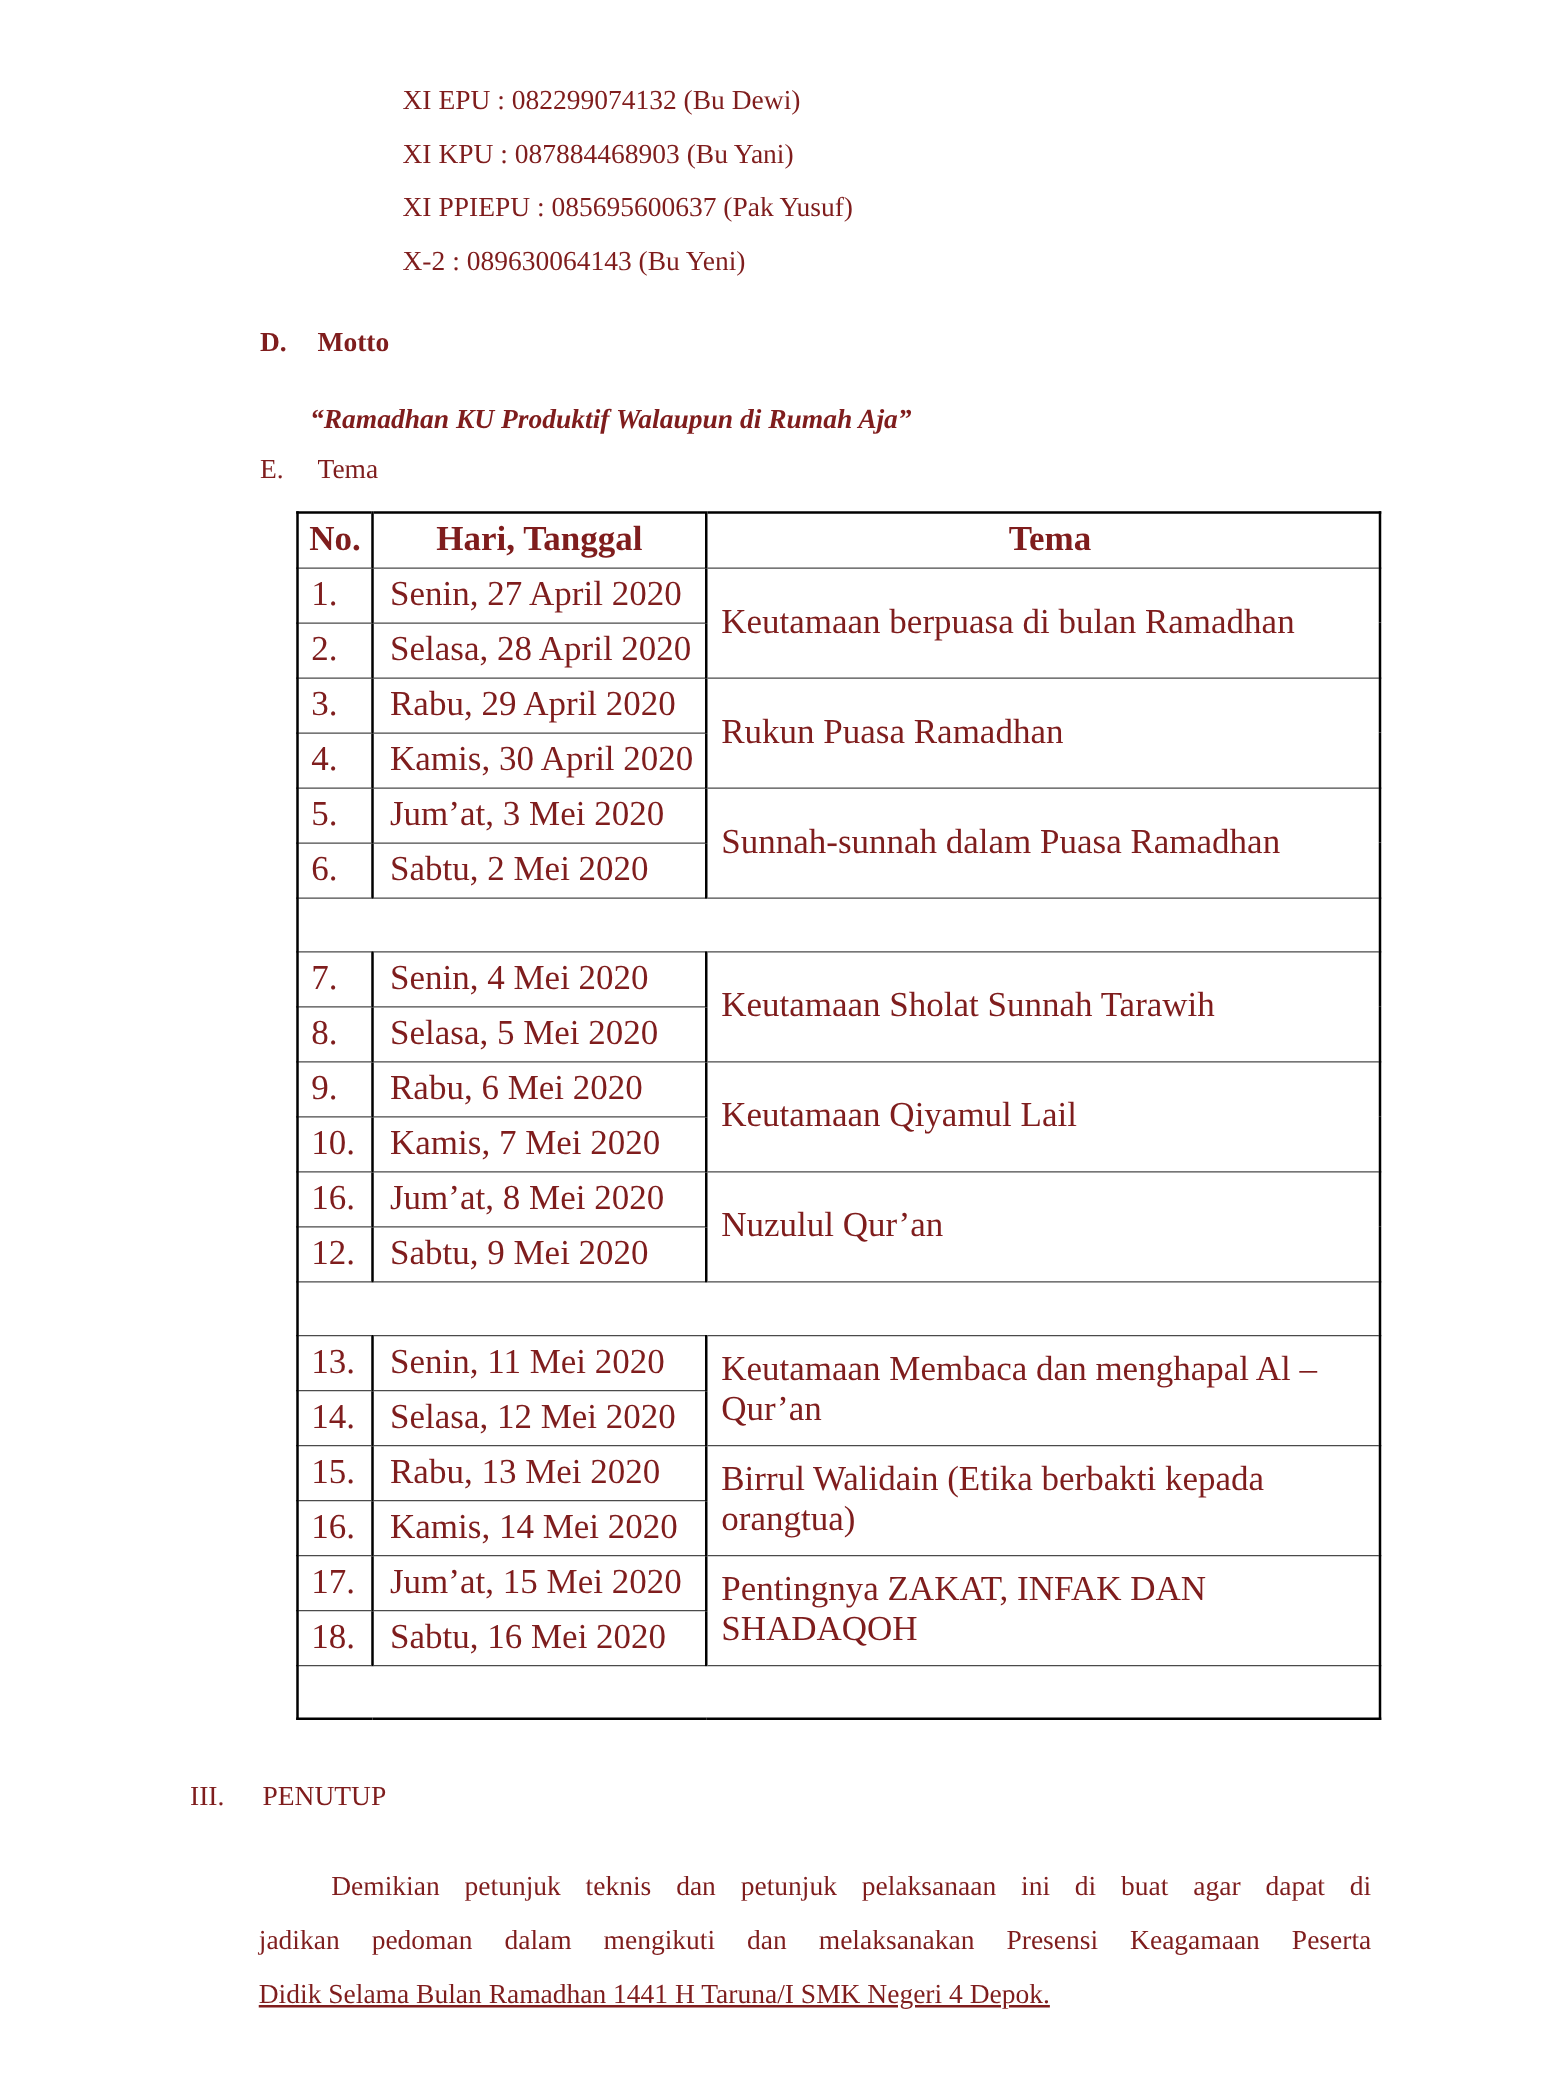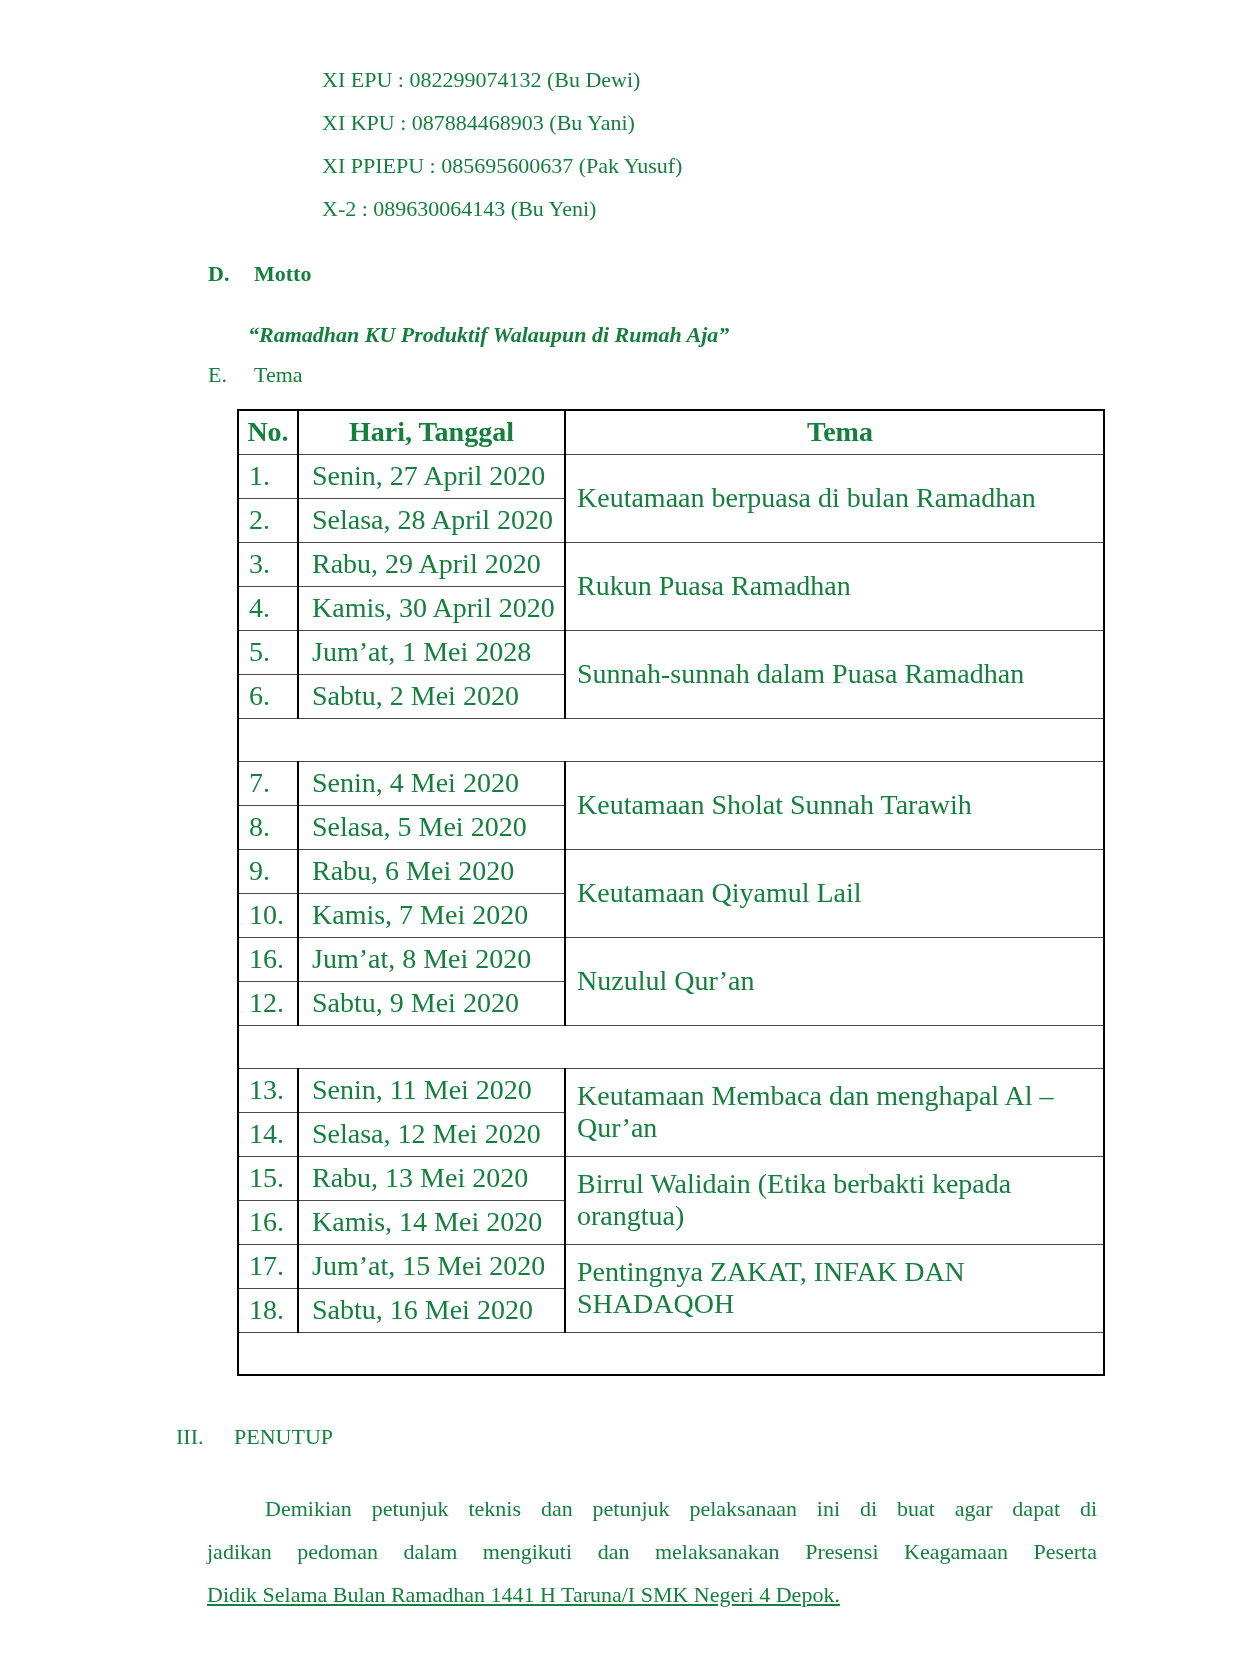--- a/index.html
+++ b/index.html
@@ -4,21 +4,21 @@
 <style>
   * { margin: 0; padding: 0; box-sizing: border-box; }
   html, body { background: #e8e8e8; }
   .page {
     position: relative;
     width: 1241px;
     height: 1658px;
     background: #ffffff;
     font-family: "Liberation Serif", "DejaVu Serif", serif;
     font-size: 22px;
-    color: #15803d;
+    color: #7f1d1d;
     margin: 0 auto;
     overflow: hidden;
   }
   .abs { position: absolute; }
 
   
   .contacts { left: 322px; top: 58px; }
   .contacts .cline { line-height: 43px; white-space: nowrap; }
 
   
@@ -49,21 +49,21 @@
   tr.hdr td { font-weight: bold; text-align: center; border-top: none; }
   tr.data { height: 44px; }
   tr.sep { height: 43px; }
   td.c-no   { padding-left: 10px; border-right: 2px solid #000; }
   td.c-date { padding-left: 13px; border-right: 2px solid #000; }
   td.c-tema { padding-left: 11px; }
   tr.hdr td.c-no, tr.hdr td.c-date { padding-left: 0; }
   tr.sep td { border-right: none; padding: 0; }
 
   
-  .penutup-head { left: 152px; top: 1415px; line-height: 43px; white-space: nowrap; margin-left: 24px; }
+  .penutup-head { left: 152px; top: 1415px; line-height: 43px; white-space: nowrap; }
   .penutup-letter { display: inline-block; width: 58px; }
   .para { left: 207px; top: 1487px; width: 890px; }
   .para .pline { line-height: 43px; text-align: justify; }
   .para .pline.first { text-indent: 58px; text-align-last: justify; }
   .para .pline.mid   { text-align-last: justify; }
   .para .pline.last  { text-align-last: left; text-decoration: underline; }
 </style>
 </head>
 <body>
 
@@ -113,21 +113,21 @@
         <td class="c-date">Rabu, 29 April 2020</td>
         <td class="c-tema" rowspan="2">Rukun Puasa Ramadhan</td>
       </tr>
       <tr class="data">
         <td class="c-no">4.</td>
         <td class="c-date">Kamis, 30 April 2020</td>
       </tr>
 
       <tr class="data">
         <td class="c-no">5.</td>
-        <td class="c-date">Jum’at, 1 Mei 2028</td>
+        <td class="c-date">Jum’at, 3 Mei 2020</td>
         <td class="c-tema" rowspan="2">Sunnah-sunnah dalam Puasa Ramadhan</td>
       </tr>
       <tr class="data">
         <td class="c-no">6.</td>
         <td class="c-date">Sabtu, 2 Mei 2020</td>
       </tr>
 
       <tr class="sep">
           <td colspan="3"></td>
         </tr>

